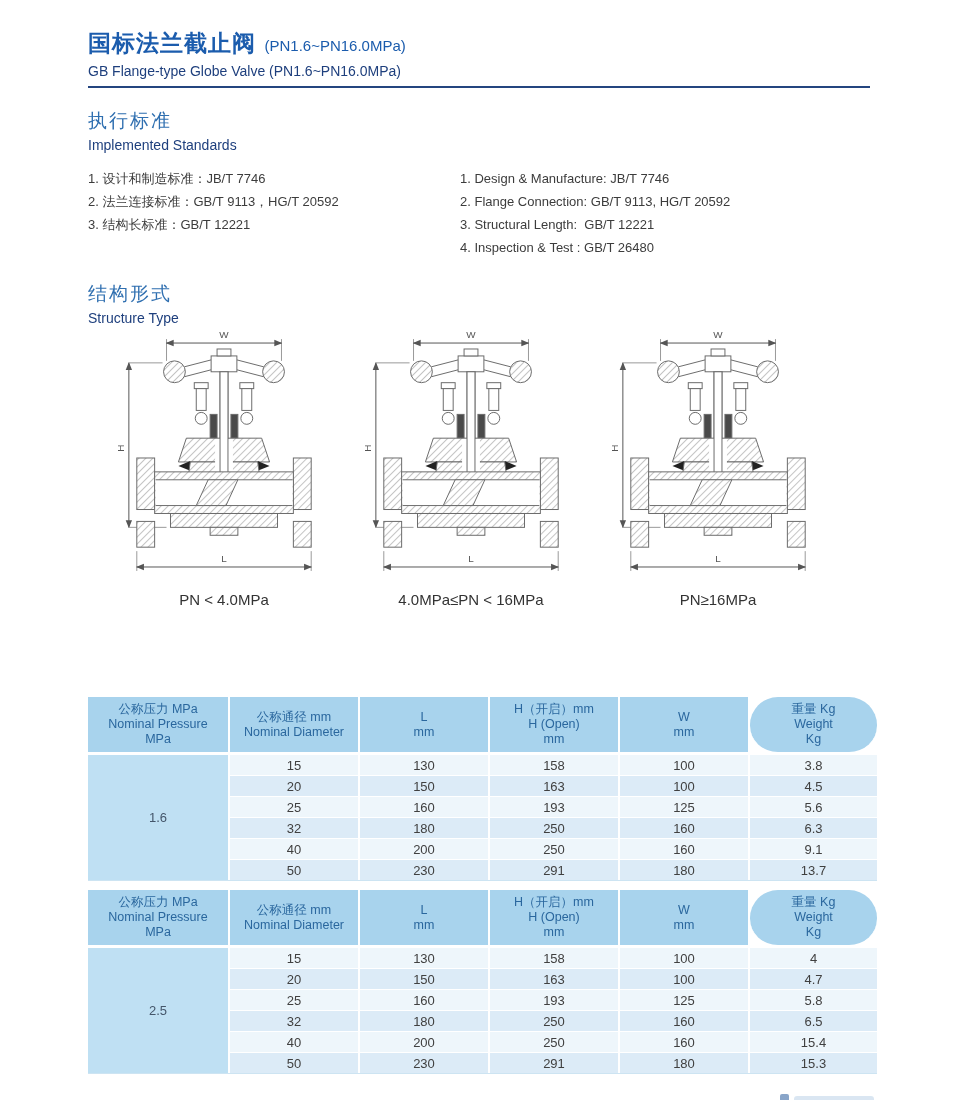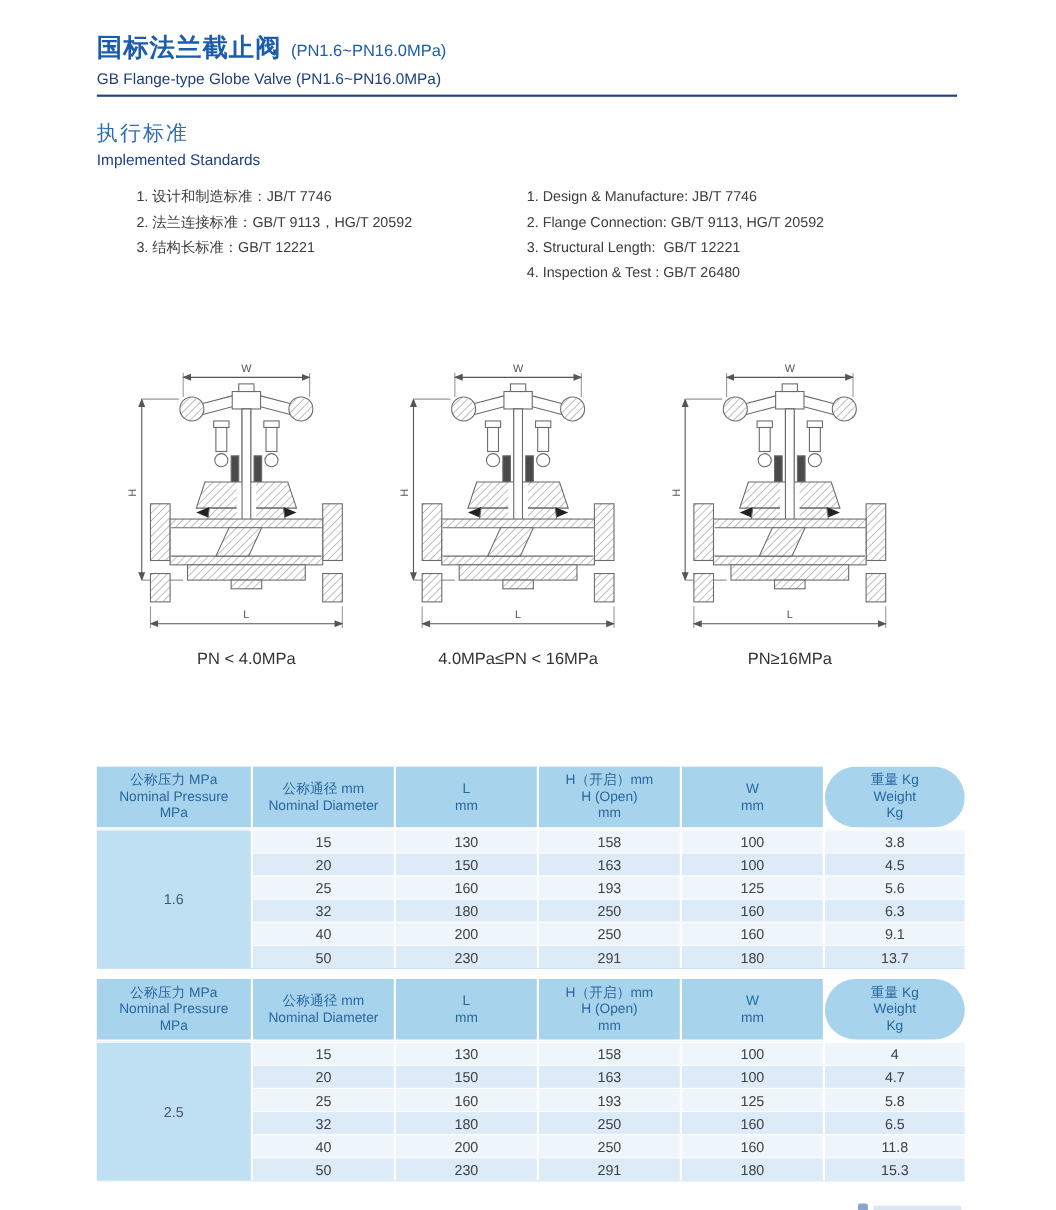--- a/index.html
+++ b/index.html
@@ -13,21 +13,21 @@
   .title-suffix { font-size:15px; font-weight:normal; color:#1b5cad; margin-left:4px; }
   .title-en { font-size:14px; color:#1e3f7d; margin-top:4px; }
   .header-rule { position:absolute; left:88px; top:86px; width:782px; height:2px; background:#24457f; }
 
   
   .sec-h-zh { font-size:19px; color:#2f6fb0; letter-spacing:2px; }
   .sec-h-en { font-size:14px; color:#1e3f7d; margin-top:3px; }
 
   
   .standards { position:absolute; left:88px; top:108px; width:782px; }
-  .std-cols { display:flex; margin-top:14px;margin-left:36px; }
+  .std-cols { display:flex; margin-top:14px; }
   .std-col-zh { width:372px; }
   .std-col-en { width:410px; }
   .std-item { font-size:13px; color:#3c3c3c; line-height:23px; white-space:pre; }
 
   
   .structure { position:absolute; left:88px; top:281px; width:782px; }
   .diagrams { position:absolute; left:115px; top:326px; width:712px; display:flex; justify-content:space-between; }
   .diagram { width:218px; display:flex; flex-direction:column; align-items:center; }
   .diagram svg { display:block; }
   .diagram-label { font-size:15px; color:#333; margin-top:3px; }
@@ -161,20 +161,24 @@
         </div>
       <div class="std-col-en">
           <div class="std-item">1. Design &amp; Manufacture: JB/T 7746</div>
           <div class="std-item">2. Flange Connection: GB/T 9113, HG/T 20592</div>
           <div class="std-item">3. Structural Length:  GB/T 12221</div>
           <div class="std-item">4. Inspection &amp; Test : GB/T 26480</div>
         </div>
     </div>
   </div>
 
+  <div class="structure">
+    <div class="sec-h-zh">结构形式</div>
+    <div class="sec-h-en">Structure Type</div>
+  </div>
   <div class="diagrams">
     <div class="diagram">
       <svg width="218" height="262" viewBox="0 0 220 262">
           <use href="#valveSym"></use>
         </svg>
       <div class="diagram-label">PN &lt; 4.0MPa</div>
     </div>
     <div class="diagram">
       <svg width="218" height="262" viewBox="0 0 220 262">
           <use href="#valveSym"></use>
@@ -328,21 +332,21 @@
           <td>180</td>
           <td>250</td>
           <td>160</td>
           <td>6.5</td>
         </tr>
         <tr>
           <td>40</td>
           <td>200</td>
           <td>250</td>
           <td>160</td>
-          <td>11.8</td>
+          <td>15.4</td>
         </tr>
         <tr>
           <td>50</td>
           <td>230</td>
           <td>291</td>
           <td>180</td>
           <td>15.3</td>
         </tr>
       </tbody>
     </table>

